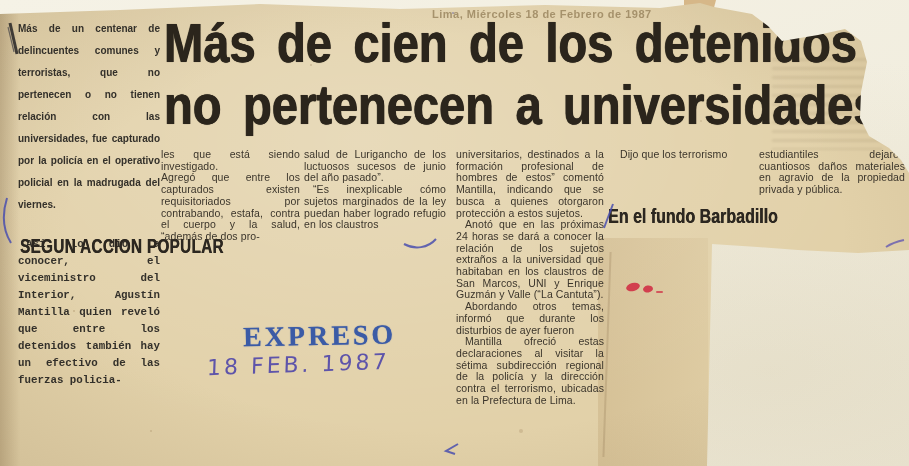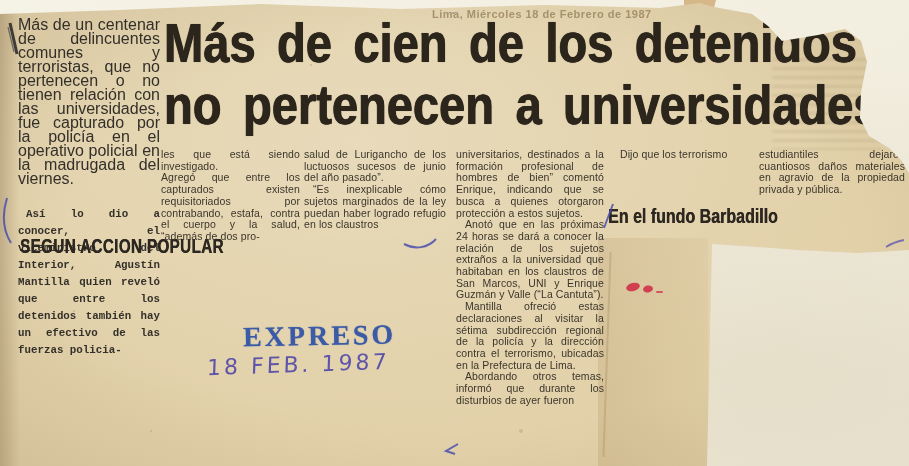--- a/index.html
+++ b/index.html
@@ -49,21 +49,21 @@
   
   .headline{position:absolute;left:164px;top:12px;width:880px;margin:0;
     font-size:56px;line-height:62px;font-weight:700;color:#2b251c;
     transform:scaleX(0.84);transform-origin:left top;letter-spacing:0px;word-spacing:10px;
     text-shadow:0.7px 0 0 #2b251c,-0.5px 0 0 rgba(43,37,28,0.8),0 0 1px rgba(43,37,28,0.55);
     white-space:nowrap;}
   .headline span{display:block;}
   
   .lead{position:absolute;left:18px;top:18px;width:142px;color:#33302a;}
   .lead p{margin:0;text-align:justify;}
-  .lead .p1{font-size:16px;line-height:14px;font-weight:400;}
+  .lead .p1{font-size:10px;line-height:22px;font-weight:700;}
   .lead .p2{font-size:10.8px;line-height:17px;font-weight:700;margin-top:20px;text-indent:8px;font-family:Liberation Mono, monospace;}
   
   .subhead{position:absolute;margin:0;font-weight:700;color:#2c2720;white-space:nowrap;
     transform-origin:left top;text-shadow:0.4px 0 0 #2c2720;}
   .subhead-left{left:20px;top:235px;font-size:20px;transform:scaleX(0.76);letter-spacing:0.5px;}
   .subhead-right{left:608px;top:205px;font-size:20px;transform:scaleX(0.80);}
   
   .col{position:absolute;top:149px;color:#3b352b;}
   .col p{margin:0;text-align:justify;font-size:10.5px;line-height:11.7px;letter-spacing:0.1px;}
   .col p.ind{text-indent:9px;}
@@ -112,24 +112,24 @@
       <p>les que está siendo investigado.</p>
       <p>Agregó que entre los capturados existen requisitoriados por contrabando, estafa, contra el cuerpo y la salud, “además de dos pro-</p>
     </div>
 
     <div class="col col3">
       <p>salud de Lurigancho de los luctuosos sucesos de junio del año pasado”.</p>
       <p class="ind">“Es inexplicable cómo sujetos marginados de la ley puedan haber logrado refugio en los claustros</p>
     </div>
 
     <div class="col col4">
-      <p>universitarios, destinados a la formación profesional de hombres de bien” comentó Enrique, indicando que se busca a quienes otorgaron protección a estos sujetos.</p>
+      <p>universitarios, destinados a la formación profesional de hombres de estos” comentó Mantilla, indicando que se busca a quienes otorgaron protección a estos sujetos.</p>
       <p class="ind">Anotó que en las próximas 24 horas se dará a conocer la relación de los sujetos extraños a la universidad que habitaban en los claustros de San Marcos, UNI y Enrique Guzmán y Valle (“La Cantuta”).</p>
+      <p class="ind">Abordando otros temas, informó que durante los disturbios de ayer fueron</p>
       <p class="ind">Mantilla ofreció estas declaraciones al visitar la sétima subdirección regional de la policía y la dirección contra el terrorismo, ubicadas en la Prefectura de Lima.</p>
-      <p class="ind">Abordando otros temas, informó que durante los disturbios de ayer fueron</p>
     </div>
 
     <div class="col col5">
       <p class="ind">Dijo que los terrorismo</p>
     </div>
 
     <h2 class="subhead subhead-right">En el fundo Barbadillo</h2>
 
     <div class="col col6">
       <p>estudiantiles dejaron cuantiosos daños materiales en agravio de la propiedad privada y pública.</p>

